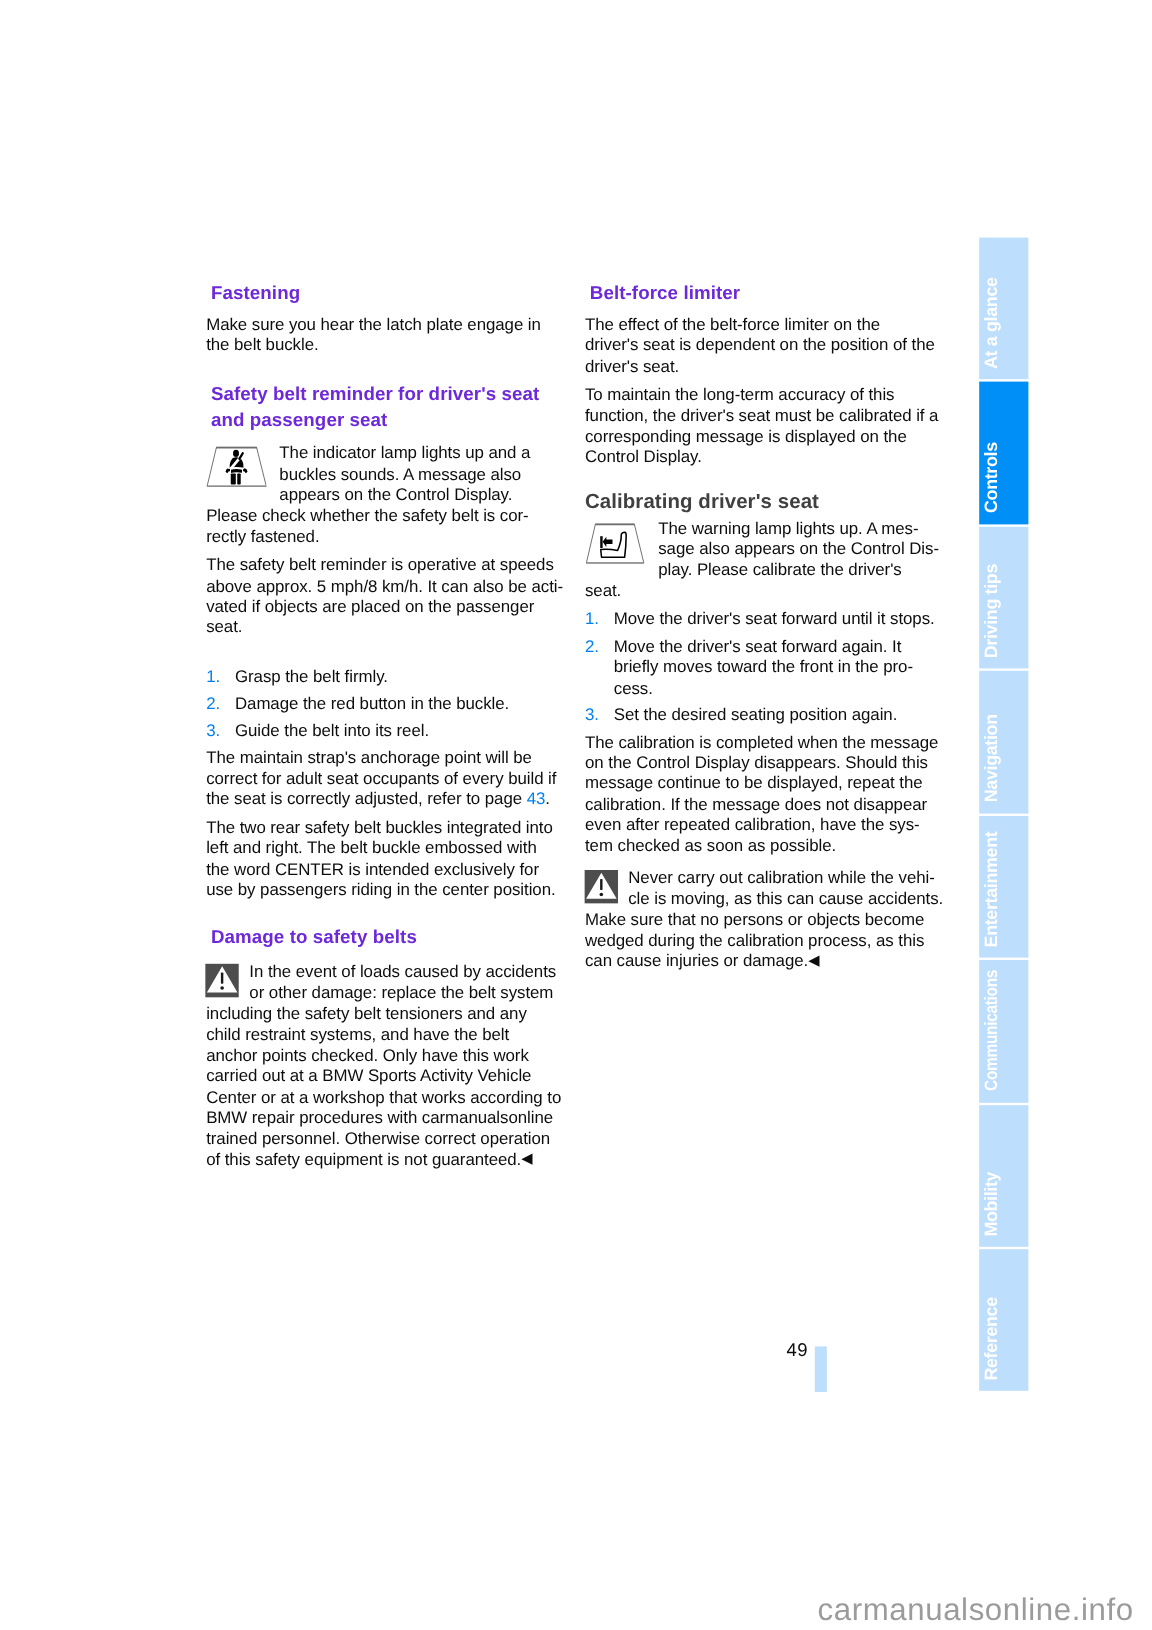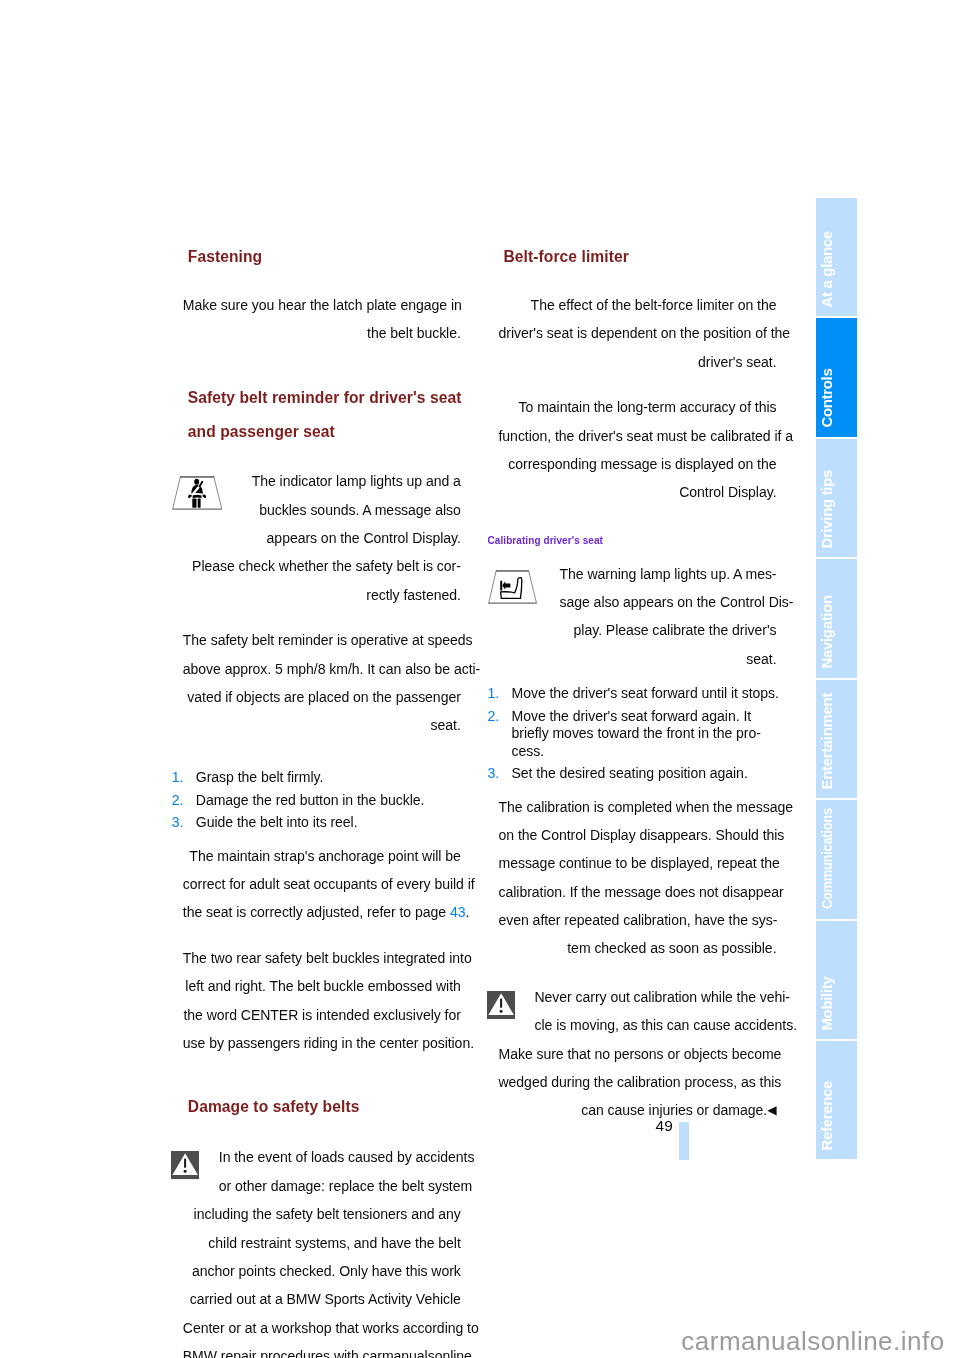--- a/index.html
+++ b/index.html
@@ -6,26 +6,26 @@
   body{width:960px;height:1358px;font-family:"Liberation Sans",sans-serif;
        -webkit-font-smoothing:antialiased;
        -moz-osx-font-smoothing:grayscale;}
   .page{position:relative;width:960px;height:1358px;overflow:hidden;background:#fff;}
 
   
   .col{position:absolute;width:300px;}
   .col-left{left:171.8px;top:231.60px;}
   .col-right{left:487.5px;top:231.60px;}
 
-  h2.sec{font-size:15.6px;font-weight:bold;color:#7f1d1d;margin:16px;line-height:18.5px;
+  h2.sec{font-size:15.6px;font-weight:bold;color:#6d28d9;margin:4px;line-height:18.5px;
          letter-spacing:0.08px;white-space:nowrap;}
-  h3.sub{font-size:10px;font-weight:bold;color:#6d28d9;margin:0;line-height:18.5px;
+  h3.sub{font-size:17px;font-weight:bold;color:#404040;margin:0;line-height:18.5px;
          letter-spacing:0.08px;white-space:nowrap;}
-  .body{font-size:14.05px;color:#0d0d0d;margin:11px;line-height:17.35px;
-        letter-spacing:-0.05px;white-space:nowrap;text-align:right;}
+  .body{font-size:14.05px;color:#0d0d0d;margin:0;line-height:17.35px;
+        letter-spacing:-0.05px;white-space:nowrap;}
   .gapA{height:3.80px;}
   .gapL{height:4.50px;}
   .gapM{height:4.90px;}
   .gapI{height:5.60px;}
   .gapN{height:4.70px;} 
   .gapJ{height:9.40px;} 
   .gapB{height:6.30px;}   
   .gapC{height:19.00px;}  
 
   

